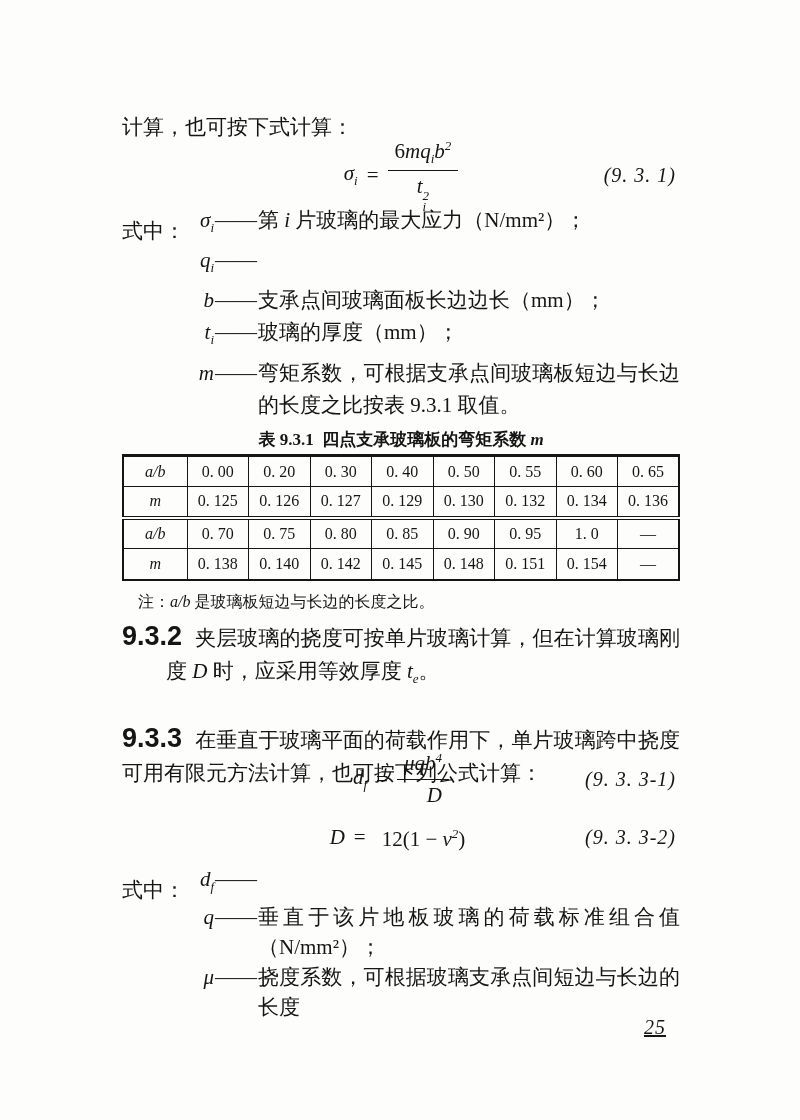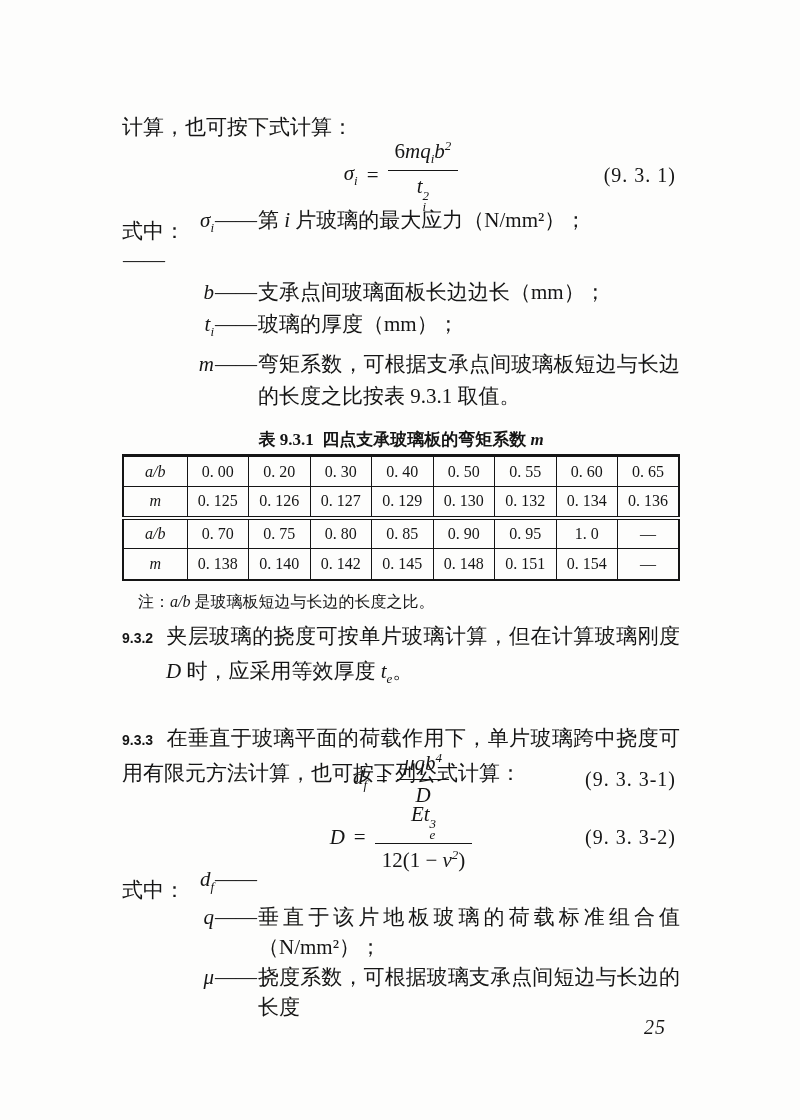--- a/index.html
+++ b/index.html
@@ -15,22 +15,22 @@
   }
   .content { position:absolute; left:122px; top:0; width:558px; }
 
   .blk { position:absolute; left:0; width:558px; }
 
   .para { font-size:21px; line-height:34px; text-align:justify; }
 
   
   .eq-row { display:flex; align-items:center; height:58px; }
   .eq { margin:0 auto; display:flex; align-items:center; font-size:21px; }
-  .eq-num { position:absolute; right:4px; top:50%; transform:translateY(-50%); font-size:20px; letter-spacing:1px; }
-  .v { font-style:italic; }
+  .eq-num { position:absolute; right:4px; top:50%; transform:translateY(-50%); font-size:20px; letter-spacing:1px;font-style:italic; }
+  .v { font-style:italic;text-align:right; }
   .lhs { font-style:italic; }
   .rel { margin:0 9px; }
   sub, sup { font-size:13px; font-style:italic; }
   .frac { display:inline-flex; flex-direction:column; text-align:center; }
   .fn { padding:0 7px 3px; border-bottom:1.6px solid #151515; }
   .fd { padding:3px 7px 0; }
   .stk { display:inline-flex; flex-direction:column; align-items:flex-start;
          font-size:13px; line-height:11px; vertical-align:-7px; font-style:italic; }
 
   
@@ -51,21 +51,21 @@
                font-size:16px; border:2px solid #151515; border-top:3px solid #151515; }
   table.coef td { border:1px solid #151515; text-align:center; height:31px; padding:0; }
   table.coef td.rowhead { font-style:italic; }
   table.coef col.headcol { width:64px; }
   tr.group-end td { border-bottom:4px double #151515; }
 
   .note { font-size:16px; padding-left:16px; }
 
   
   .section { font-size:21px; line-height:33px; text-align:justify; }
-  .section .num { font-weight:bold; font-family:"Liberation Sans","DejaVu Sans",sans-serif; margin-right:13px; font-size:14px; }
+  .section .num { font-weight:bold; font-family:"Liberation Sans","DejaVu Sans",sans-serif; margin-right:13px; font-size:27px; }
   .hang { padding-left:44px; text-indent:-44px; }
 
   .pagenum { position:absolute; right:14px; font-size:20px; font-style:italic; letter-spacing:1px; }
 </style>
 </head>
 <body>
 
 <div class="page">
   <div class="content">
 
@@ -87,20 +87,21 @@
     </div>
 
     <div class="where where1 blk" style="top:204px;">
       <div class="w-item">
         <span class="w-prefix">式中：</span>
         <span class="w-sym"><span>σ</span><sub>i</sub></span>
         <span class="w-dash">——</span>
         <span class="w-text"><span>第 </span><span class="v">i</span><span> 片玻璃的最大应力（N/mm²）；</span></span>
       </div>
       <div class="w-item">
+        <span class="w-sym"><span>q</span><sub>i</sub></span>
         <span class="w-dash">——</span>
       </div>
       <div class="w-item">
         <span class="w-sym"><span>b</span></span>
         <span class="w-dash">——</span>
         <span class="w-text"><span>支承点间玻璃面板长边边长（mm）；</span></span>
       </div>
       <div class="w-item">
         <span class="w-sym"><span>t</span><sub>i</sub></span>
         <span class="w-dash">——</span>
@@ -199,24 +200,20 @@
         </span>
       </span>
       <span class="eq-num">(9. 3. 3-1)</span>
     </div>
 
     <div class="blk eq-row" style="top:808px;">
       <span class="eq">
         <span class="lhs">D</span>
         <span class="rel">=</span>
         <span class="frac">
-          <span class="fn"><span class="v">E</span><span class="v">t</span><span class="stk">
-                <span>3</span>
-                <span>e</span>
-              </span></span>
           <span class="fd"><span>12(1 − </span><span class="v">ν</span><sup>2</sup><span>)</span></span>
         </span>
       </span>
       <span class="eq-num">(9. 3. 3-2)</span>
     </div>
 
     <div class="where where2 blk" style="top:864px;">
       <div class="w-item">
         <span class="w-prefix">式中：</span>
         <span class="w-sym"><span>d</span><sub>f</sub></span>
@@ -227,16 +224,16 @@
         <span class="w-dash">——</span>
         <span class="w-text"><span>垂直于该片地板玻璃的荷载标准组合值（N/mm²）；</span></span>
       </div>
       <div class="w-item">
         <span class="w-sym"><span>μ</span></span>
         <span class="w-dash">——</span>
         <span class="w-text"><span>挠度系数，可根据玻璃支承点间短边与长边的长度</span></span>
       </div>
     </div>
 
-    <div class="pagenum" style="top:1016px;">25</div>
+    <div class="pagenum" style="top:1016px;text-decoration:underline;">25</div>
 
   </div>
 </div>
 
 </body></html>

